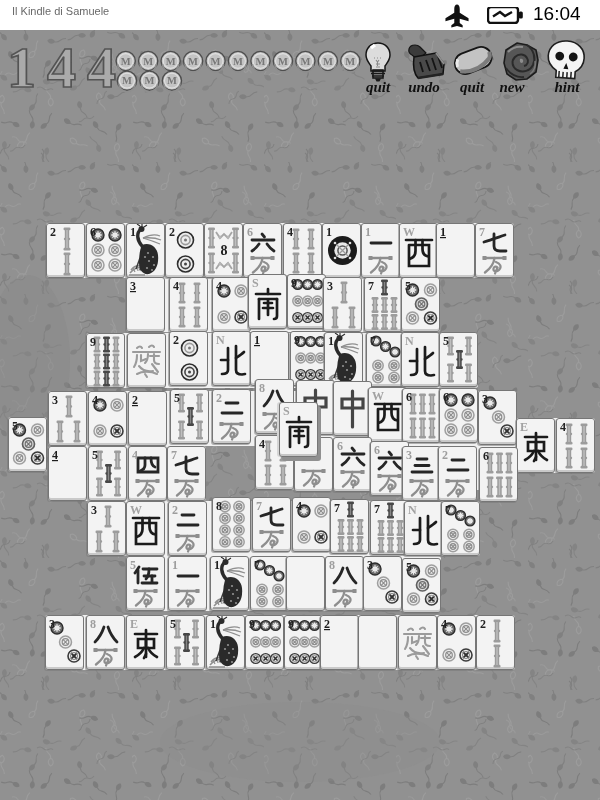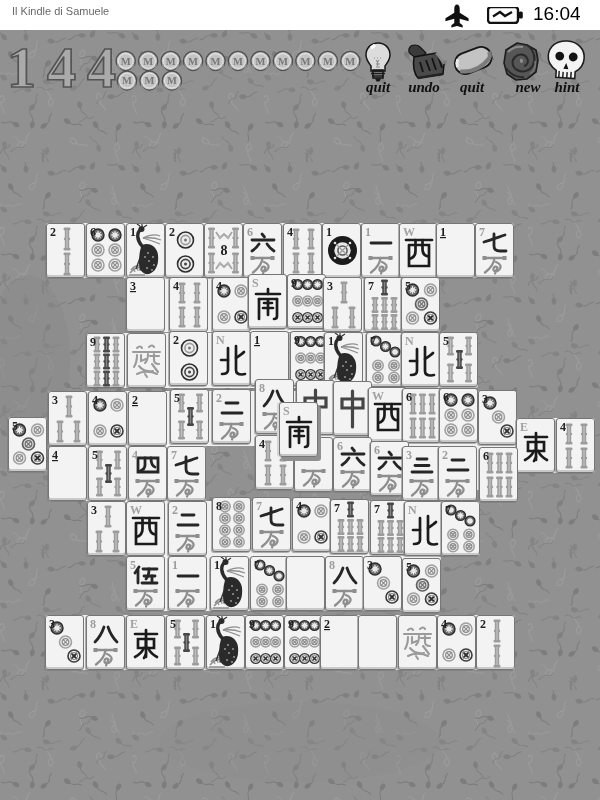--- a/index.html
+++ b/index.html
@@ -324,21 +324,21 @@
       <path d="M-6 11.5 V18 M-2 12 V18 M2 12 V18 M6 11.5 V18" stroke="#1e1e1e" stroke-width="1.5"></path>
     </g>
   </svg>
 
 <div class="lbl" style="left:348px">quit</div>
 
 <div class="lbl" style="left:394px">undo</div>
 
 <div class="lbl" style="left:442px">quit</div>
 
-<div class="lbl" style="left:498px">new</div>
+<div class="lbl" style="left:482px">new</div>
 
 <div class="lbl" style="left:537px">hint</div>
 
 <div style="position:absolute;left:46px;top:223px;width:468px;height:55px;background:#f0f0f0;border-radius:3px"></div>
 
 <div style="position:absolute;left:126px;top:277px;width:314px;height:55px;background:#f0f0f0;border-radius:3px"></div>
 
 <div style="position:absolute;left:86px;top:333px;width:392px;height:55px;background:#f0f0f0;border-radius:3px"></div>
 
 <div style="position:absolute;left:48px;top:391px;width:469px;height:55px;background:#f0f0f0;border-radius:3px"></div>

